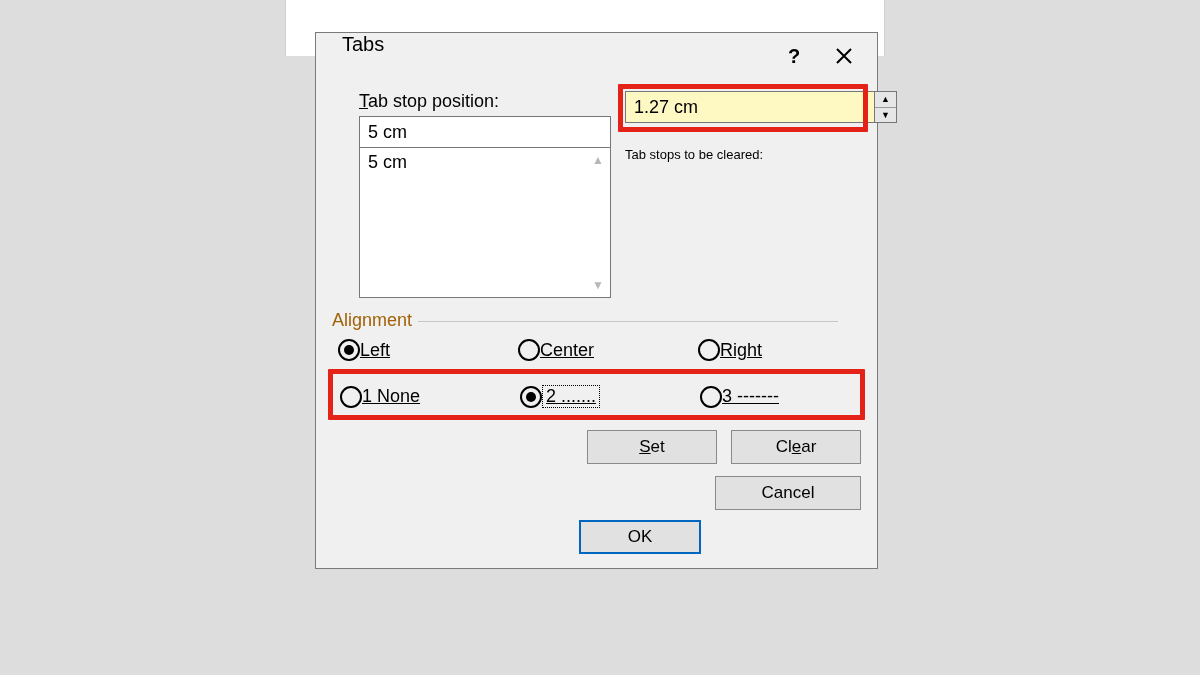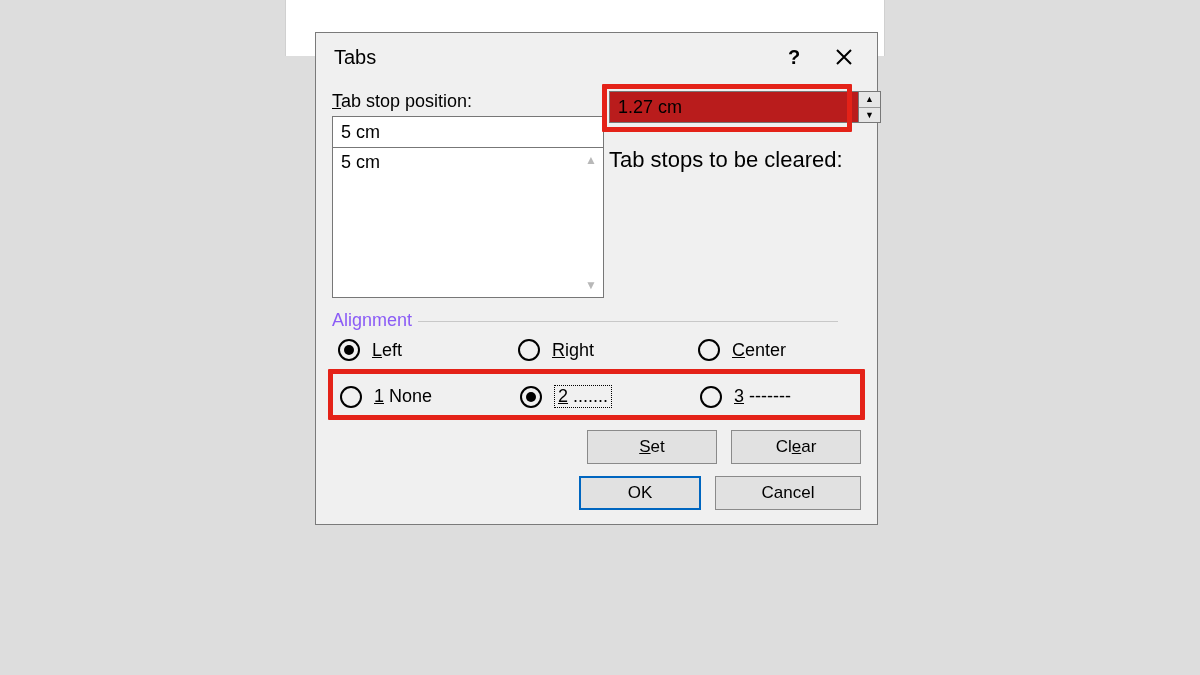--- a/index.html
+++ b/index.html
@@ -27,22 +27,21 @@
     position: absolute;
     left: 315px; top: 32px;
     width: 563px;
     background: #f0f0f0;
     border: 1px solid #7a7a7a;
   }
   
   .titlebar {
     height: 48px;
     display: flex;
-    align-items: center;
-    padding-left: 18px;
+    padding-left: 26px;
     padding-right: 8px;
     background: #f0f0f0;
   }
   .titlebar .title {
     flex: 1;
     font-size: 20px;
     color: #000;
   }
   .titlebar .help-btn,
   .titlebar .close-btn {
@@ -56,21 +55,22 @@
     border: none;
   }
   .close-svg { width: 18px; height: 18px; }
 
   .body {
     padding: 10px 16px 14px 16px;
   }
 
   .row1 {
     display: flex;
-    gap: 5px;
+    gap: 14px;
+    margin-left: 27px;
   }
   .col-left {
     width: 272px;
   }
   .col-right {
     flex: 1;
     position: relative;
   }
   .lbl {
     font-size: 18px;
@@ -126,52 +126,52 @@
   .red-box.default { left: -7px; top: -7px; right: -7px; bottom: -7px; }
   .spin {
     display: flex;
     width: 236px;
   }
   .spin input {
     flex: 1;
     height: 32px;
     border: 1px solid #777;
     border-right: none;
-    background: #b91c1c;
+    background: #fef9c3;
     font-size: 18px;
     padding: 2px 8px;
     font-family: inherit;
   }
   .spin .spin-btns {
     width: 26px; height: 32px;
     display: flex; flex-direction: column;
     border: 1px solid #777;
   }
   .spin .sbtn {
     flex: 1;
     background: #e6e6e6;
     display:flex;align-items:center;justify-content:center;
     font-size: 9px;
     border: none;
   }
   .spin .sbtn + .sbtn { border-top: 1px solid #999; }
 
   .cleared-lbl {
     margin-top: 22px;
-    font-size: 22px;
+    font-size: 13px;
   }
 
   
   .section {
     margin-top: 12px;
     position: relative;
   }
   .section .section-title {
     font-size: 18px;
-    color: #8b5cf6;
+    color: #a16207;
   }
   .section-title .line {
     display: inline-block;
     vertical-align: middle;
     height: 1px;
     background: #c8c8c8;
     margin-left: 6px;
   }
   .alignment .line { width: 420px; }
   .leader .line { width: 455px; }
@@ -179,22 +179,23 @@
   .radio-grid {
     display: grid;
     grid-template-columns: 180px 180px 150px;
     row-gap: 6px;
     margin-top: 8px;
     padding-left: 6px;
   }
   .radio {
     display: flex;
     align-items: center;
-    gap: 12px;
-    font-size: 18px;
+    gap: 0;
+    font-size: 18px;
+    text-decoration: underline;
   }
   .radio .dot {
     width: 22px; height: 22px;
     border: 2px solid #000;
     border-radius: 50%;
     flex: none;
     display: flex; align-items: center; justify-content: center;
   }
   .radio.selected .dot::after {
     content: "";
@@ -229,20 +230,21 @@
     font-size: 17px;
     font-family: inherit;
     display: flex;
     align-items: center;
     justify-content: center;
   }
   .btn u { text-decoration: underline; }
   .btn.ok {
     width: 122px;
     border: 2px solid #0066c0;
+    margin-top: 44px;
   }
   .btn.cancel { width: 146px; }
 </style>
 </head>
 <body>
 
 <div class="stage">
   <div class="doc-strip"></div>
 
   <div class="dialog">
@@ -295,25 +297,25 @@
 
       <div class="section alignment">
         <div class="section-title"><span>Alignment</span><span class="line"></span></div>
         <div class="radio-grid">
           <div class="radio selected">
               <span class="dot"></span>
               <span class="t"><u>L</u>eft</span>
             </div>
           <div class="radio">
               <span class="dot"></span>
-              <span class="t"><u>R</u>ight</span>
+              <span class="t"><u>C</u>enter</span>
             </div>
           <div class="radio">
               <span class="dot"></span>
-              <span class="t"><u>C</u>enter</span>
+              <span class="t"><u>R</u>ight</span>
             </div>
         </div>
       </div>
 
       <div class="section leader">
         <div class="leader-wrap" style="position:relative">
           <div class="red-box leader"></div>
           <div class="radio-grid">
             <div class="radio">
                 <span class="dot"></span>

